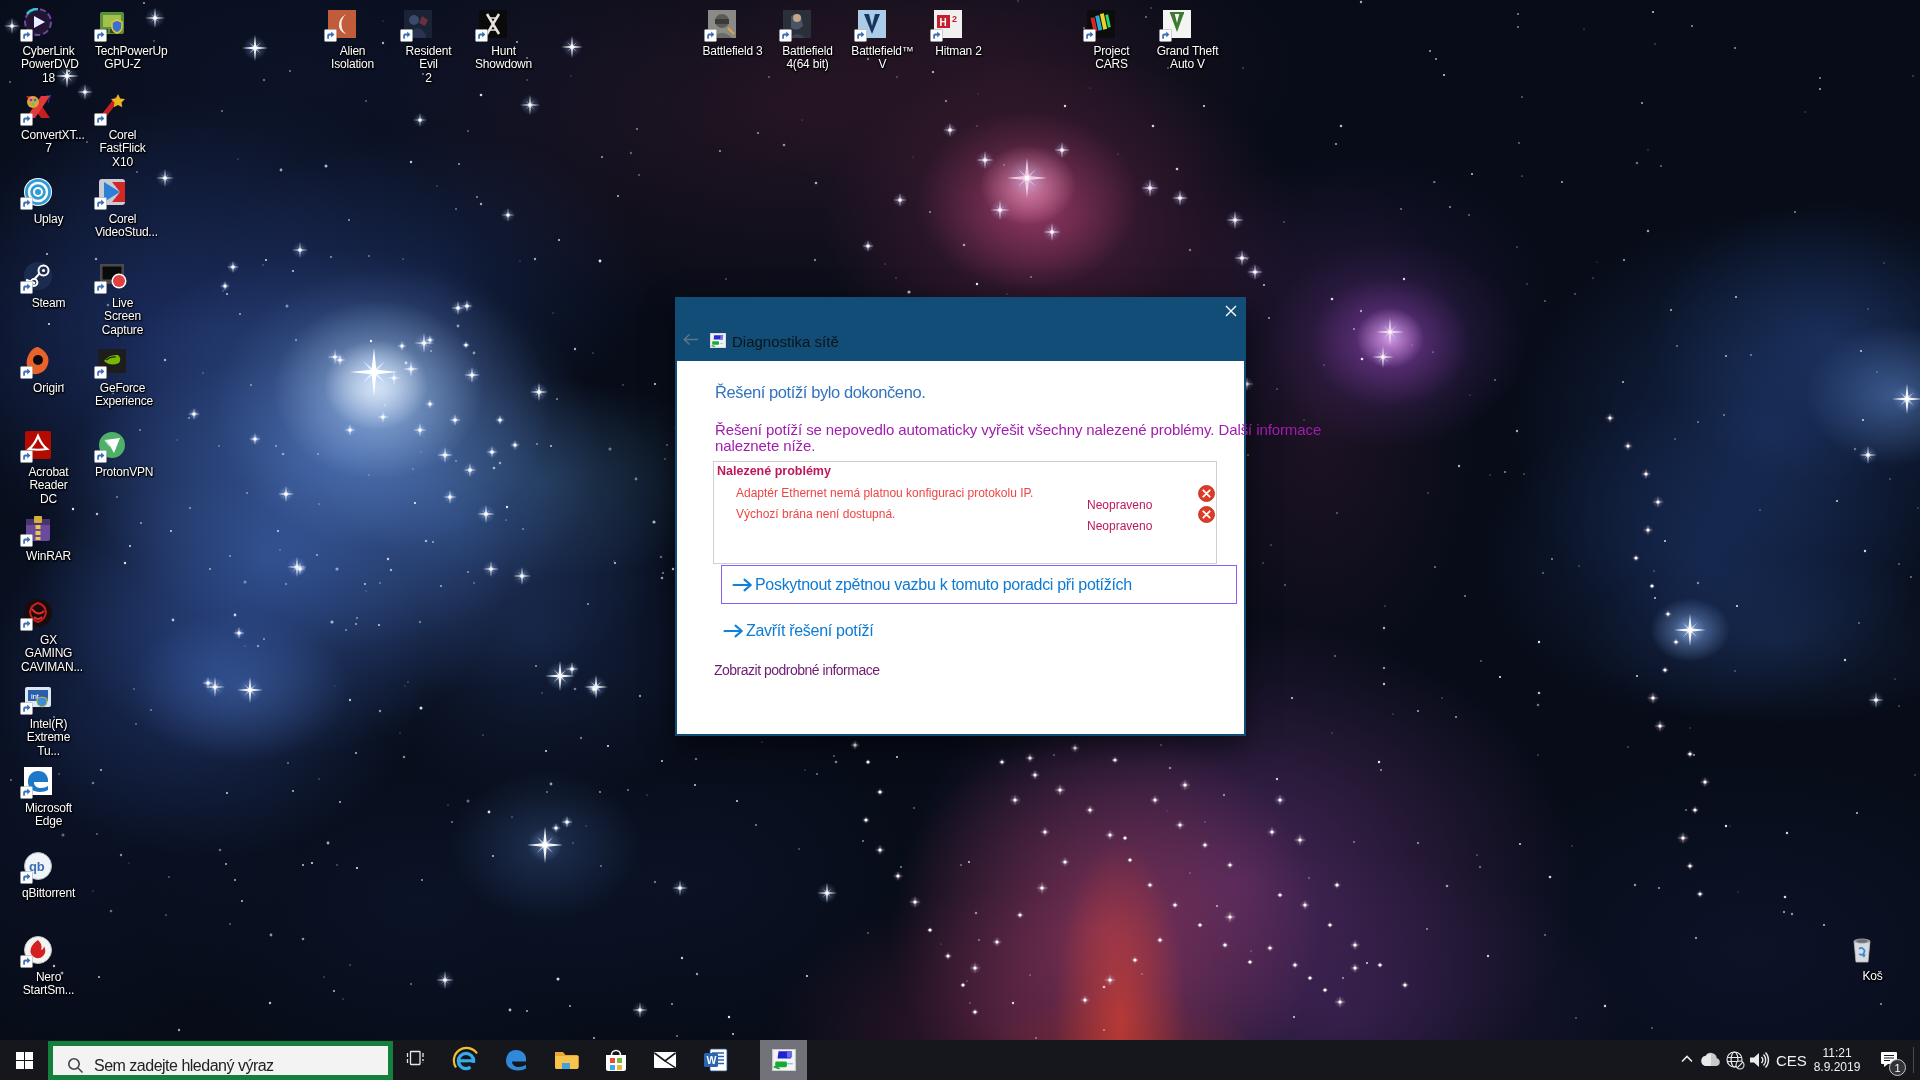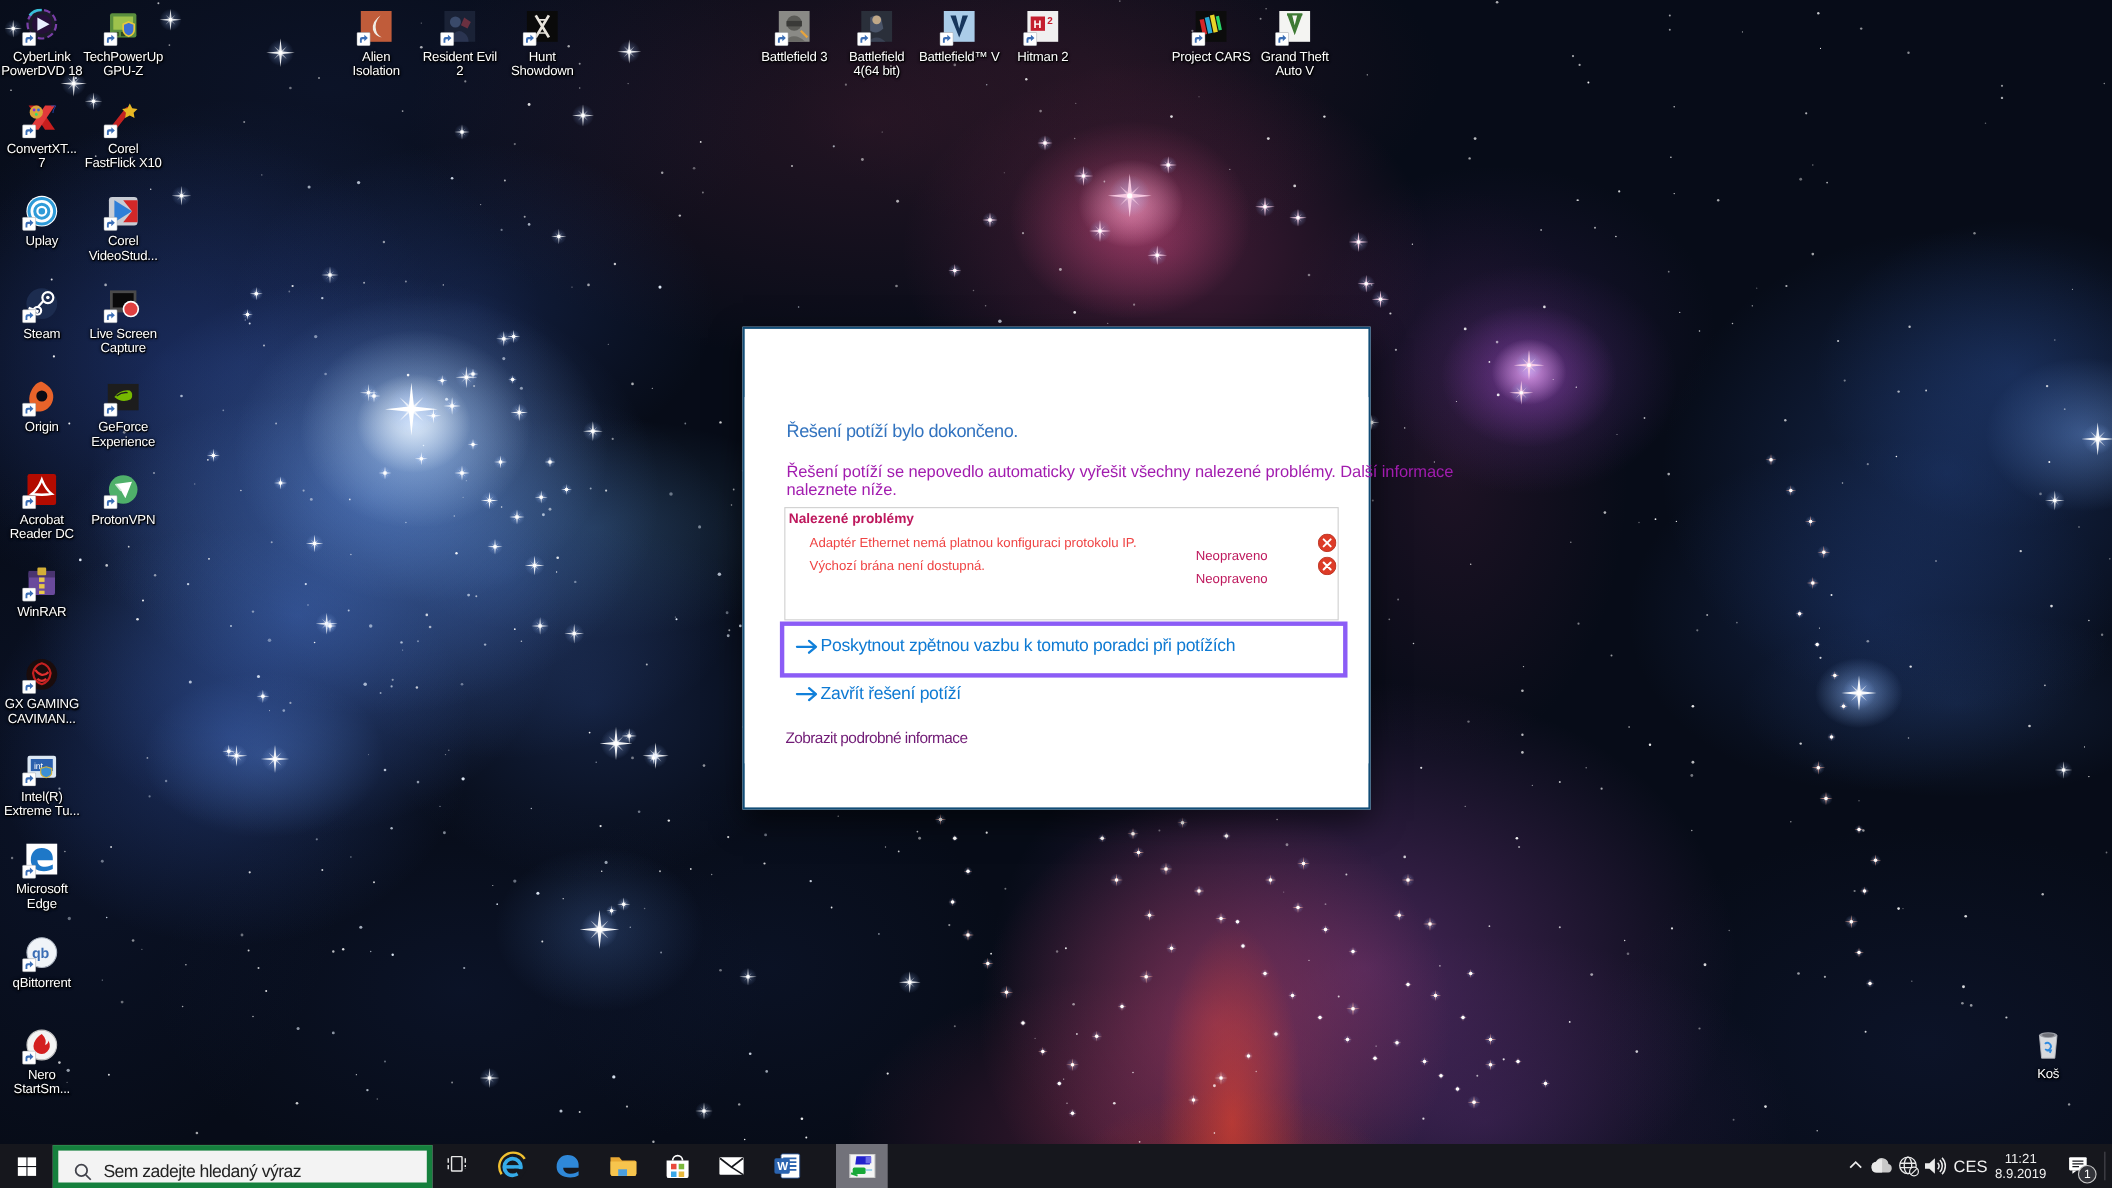--- a/index.html
+++ b/index.html
@@ -45,38 +45,38 @@
       radial-gradient(ellipse 215px 205px at 1105px 930px, rgba(195,68,105,0.50) 0%, rgba(0,0,0,0) 100%),
       radial-gradient(ellipse 340px 260px at 1240px 880px, rgba(148,70,165,0.44) 0%, rgba(0,0,0,0) 100%),
       radial-gradient(ellipse 240px 140px at 1010px 1030px, rgba(155,48,90,0.33) 0%, rgba(0,0,0,0) 100%),
       radial-gradient(ellipse 280px 170px at 1350px 1020px, rgba(105,55,140,0.28) 0%, rgba(0,0,0,0) 100%);
 }
 #stars{position:absolute;left:0;top:0}
 
 .dicon{position:absolute;text-align:center;color:#fff;font-size:12px;line-height:13.5px;letter-spacing:-0.2px;}
 .dicon .art{position:relative;display:inline-block;width:32px;height:32px}
 .dicon .sc{position:absolute;left:-2px;bottom:-2px;width:13px;height:13px;line-height:0}
-.dicon .lab{display:block;margin-top:1px;text-shadow:0 1px 2px #000,0 0 3px #000,1px 1px 1px #000;}
+.dicon .lab{display:block;margin-top:1px;text-shadow:0 1px 2px #000,0 0 3px #000,1px 1px 1px #000;padding-left:21px;}
 
 #dlg{position:absolute;left:675px;top:297px;width:571px;height:439px;background:#fff;border:2px solid #124d77;box-shadow:0 10px 26px rgba(0,0,0,0.5);}
 #dlg-title{position:absolute;left:-2px;top:-2px;width:571px;height:64px;background:#124d77;}
 #back{position:absolute;left:7px;top:36px;line-height:0}
 #dlg-ico{position:absolute;left:35px;top:36px;line-height:0}
 #dlg-name{position:absolute;left:57px;top:36px;font-size:15px;line-height:17px;color:#0c141c;}
 #dlg-close{position:absolute;right:9px;top:8px;line-height:0}
 #dlg-body{position:absolute;left:0;top:62px;width:567px;height:333px;background:#fff}
 #dlg-h1{position:absolute;left:38px;top:22px;font-size:16.5px;letter-spacing:-0.4px;line-height:19px;color:#3273bf;white-space:nowrap}
 #dlg-p{position:absolute;left:38px;top:61px;font-size:15px;letter-spacing:-0.1px;line-height:16px;color:#a21caf;white-space:nowrap}
 #problems{position:absolute;left:36px;top:100px;width:504px;height:103px;border:1px solid #cfcfcf;}
 #prob-h{position:absolute;left:3px;top:2px;font-size:12.5px;font-weight:bold;color:#be185d;white-space:nowrap}
 .prow{position:absolute;left:0;width:100%;height:20px}
 .prow .pt{position:absolute;left:22px;top:2px;font-size:12px;color:#ef4444;white-space:nowrap}
 .prow .ps{position:absolute;left:373px;top:14px;font-size:12px;color:#be185d;white-space:nowrap}
 .prow .pi{position:absolute;right:1px;top:1px;line-height:0}
-#feedback{position:absolute;left:32px;top:204px;width:516px;height:51px;border:4px solid #8b5cf6;}
+#feedback{position:absolute;left:44px;top:204px;width:516px;height:39px;border:1px solid #8b5cf6;}
 #feedback .ar{position:absolute;left:10px;top:11px;line-height:0}
 #feedback .cl{position:absolute;left:33px;top:9px;font-size:16px;letter-spacing:-0.3px;line-height:19px;color:#0e7ad3;white-space:nowrap}
 #closeln{position:absolute;left:36px;top:257px;height:30px;}
 #closeln .ar{position:absolute;left:10px;top:5px;line-height:0}
 #closeln .cl{position:absolute;left:33px;top:3px;font-size:16px;letter-spacing:-0.3px;line-height:19px;color:#0e7ad3;white-space:nowrap}
 #details{position:absolute;left:37px;top:301px;font-size:14px;letter-spacing:-0.5px;color:#701a75;white-space:nowrap}
 #dlg-foot{position:absolute;left:0;top:395px;width:567px;height:40px;background:#f0f0f0;border-top:1px solid #dfdfdf}
 #btn{position:absolute;right:9px;top:10px;width:66px;height:22px;background:#e1e1e1;border:1px solid #adadad;font-size:14px;color:#0a0a0a;text-align:center;line-height:20px}
 
 #taskbar{position:absolute;left:0;top:1040px;width:1920px;height:40px;background:#16171d;}
@@ -1843,20 +1843,38 @@
         </svg></span></span><span class="lab">Grand Theft<br>Auto V</span></div>
 <div class="dicon" style="left:1824px;top:933px;width:76px"><span class="art"><svg width="32" height="32" viewBox="0 0 32 32">
         <path d="M8 8 L24 8 L22 29 L10 29 Z" fill="#d8dade"></path>
         <path d="M8 8 L24 8 L22 29 L10 29 Z" fill="none" stroke="#b8bac0" stroke-width="0.8"></path>
         <ellipse cx="16" cy="8" rx="8" ry="2.6" fill="#9a9da6"></ellipse>
         <ellipse cx="16" cy="8" rx="5.6" ry="1.7" fill="#6e7078"></ellipse>
         <path d="M13 16 a3.2 3.2 0 1 1 .2 4.8 M14.5 22 h4 l-1 2.2" stroke="#2e8ae0" stroke-width="1.6" fill="none"></path>
       </svg></span><span class="lab">Koš</span></div>
 
 <div id="dlg">
+  <div id="dlg-title">
+    <span id="back"><svg width="17" height="13" viewBox="0 0 17 13">
+          <path d="M16 6.5 H2 M7.5 1.5 L2.2 6.5 L7.5 11.5" fill="none" stroke="#5f7585" stroke-width="1.5"></path>
+        </svg></span>
+    <span id="dlg-ico"><svg width="16" height="15" viewBox="0 0 16 15">
+          <rect x="0" y="0" width="16" height="15" fill="#f2f2f2"></rect>
+          <rect x="0.3" y="0.3" width="15.4" height="14.4" fill="none" stroke="#cccccc" stroke-width="0.6"></rect>
+          <path d="M4.2 2.2 L13.2 2.2 L12.6 6.4 L3.6 6.4 Z" fill="#2a2ad0"></path>
+          <path d="M10.5 2.2 L13.2 2.2 L12.8 6.4 L10.2 6.4 Z" fill="#7878ea"></path>
+          <rect x="2.2" y="8.2" width="6.8" height="3.6" rx="0.8" fill="#1aaa3a"></rect>
+          <path d="M1.6 12.6 l3.4 0.9" stroke="#1aaa3a" stroke-width="1.1"></path>
+          <path d="M9.8 10.4 h3.4" stroke="#9ad4f0" stroke-width="1"></path>
+        </svg></span>
+    <span id="dlg-name">Diagnostika sítě</span>
+    <span id="dlg-close"><svg width="12" height="12" viewBox="0 0 12 12">
+          <path d="M1 1 L11 11 M11 1 L1 11" stroke="#ffffff" stroke-width="1.4"></path>
+        </svg></span>
+  </div>
   <div id="dlg-body">
     <div id="dlg-h1">Řešení potíží bylo dokončeno.</div>
     <div id="dlg-p">Řešení potíží se nepovedlo automaticky vyřešit všechny nalezené problémy. Další informace<br>naleznete níže.</div>
     <div id="problems">
       <div id="prob-h">Nalezené problémy</div>
       <div class="prow" style="top:22px">
           <span class="pt">Adaptér Ethernet nemá platnou konfiguraci protokolu IP.</span>
           <span class="ps">Neopraveno</span>
           <span class="pi"><svg width="17" height="17" viewBox="0 0 17 17">
               <circle cx="8.5" cy="8.5" r="8" fill="#dd3b27"></circle>

